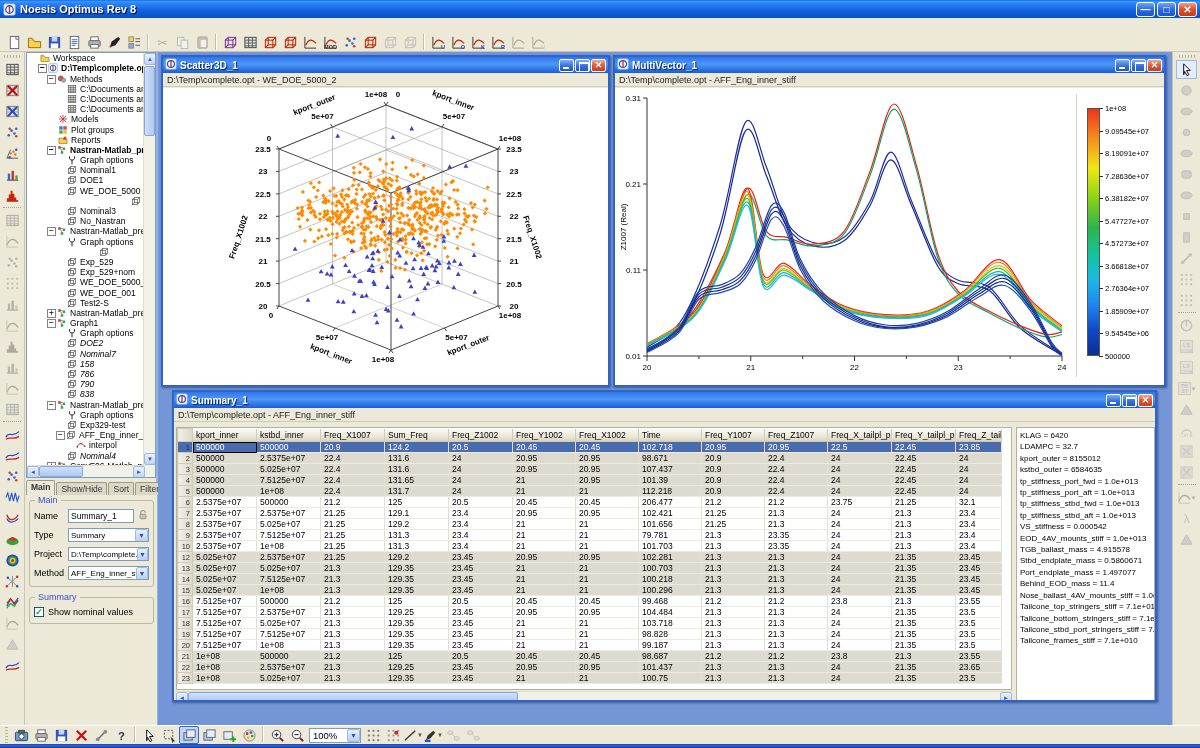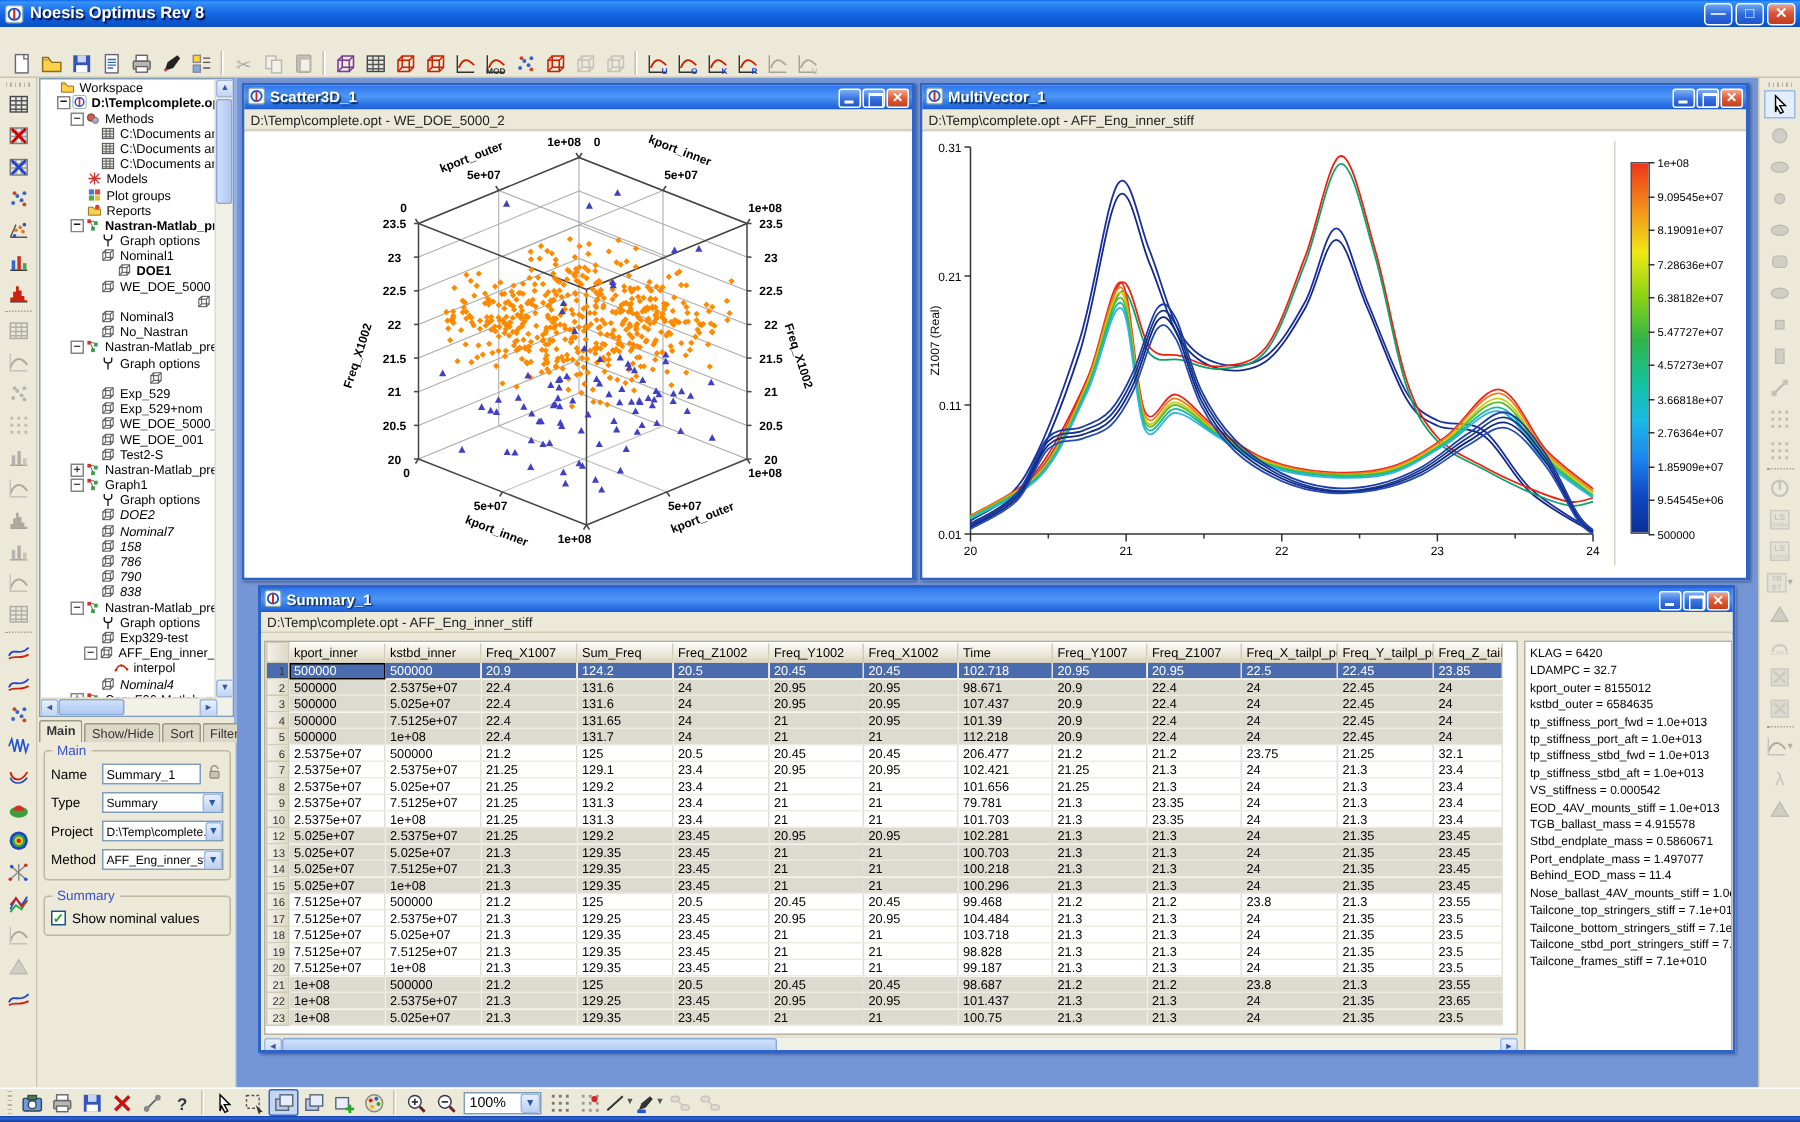--- a/index.html
+++ b/index.html
@@ -850,21 +850,21 @@
           <span class="noexp"></span>
           <span class="ticn"><svg viewBox="0 0 16 16">
               <g stroke="#555" fill="none" stroke-width="1.1">
                 <rect x="2.5" y="5.5" width="8" height="8"></rect>
                 <rect x="5.5" y="2.5" width="8" height="8"></rect>
                 <path d="M2.5 5.5l3-3M10.5 5.5l3-3M2.5 13.5l3-3M10.5 13.5l3-3"></path>
               </g>
             </svg></span>
           <span>Nominal1</span>
         </div>
-        <div class="tnode" style="padding-left: 40px; font-weight: bold;">
+        <div class="tnode" style="padding-left: 29px;">
           <span class="noexp"></span>
           <span class="ticn"><svg viewBox="0 0 16 16">
               <g stroke="#555" fill="none" stroke-width="1.1">
                 <rect x="2.5" y="5.5" width="8" height="8"></rect>
                 <rect x="5.5" y="2.5" width="8" height="8"></rect>
                 <path d="M2.5 5.5l3-3M10.5 5.5l3-3M2.5 13.5l3-3M10.5 13.5l3-3"></path>
               </g>
             </svg></span>
           <span>DOE1</span>
         </div>

